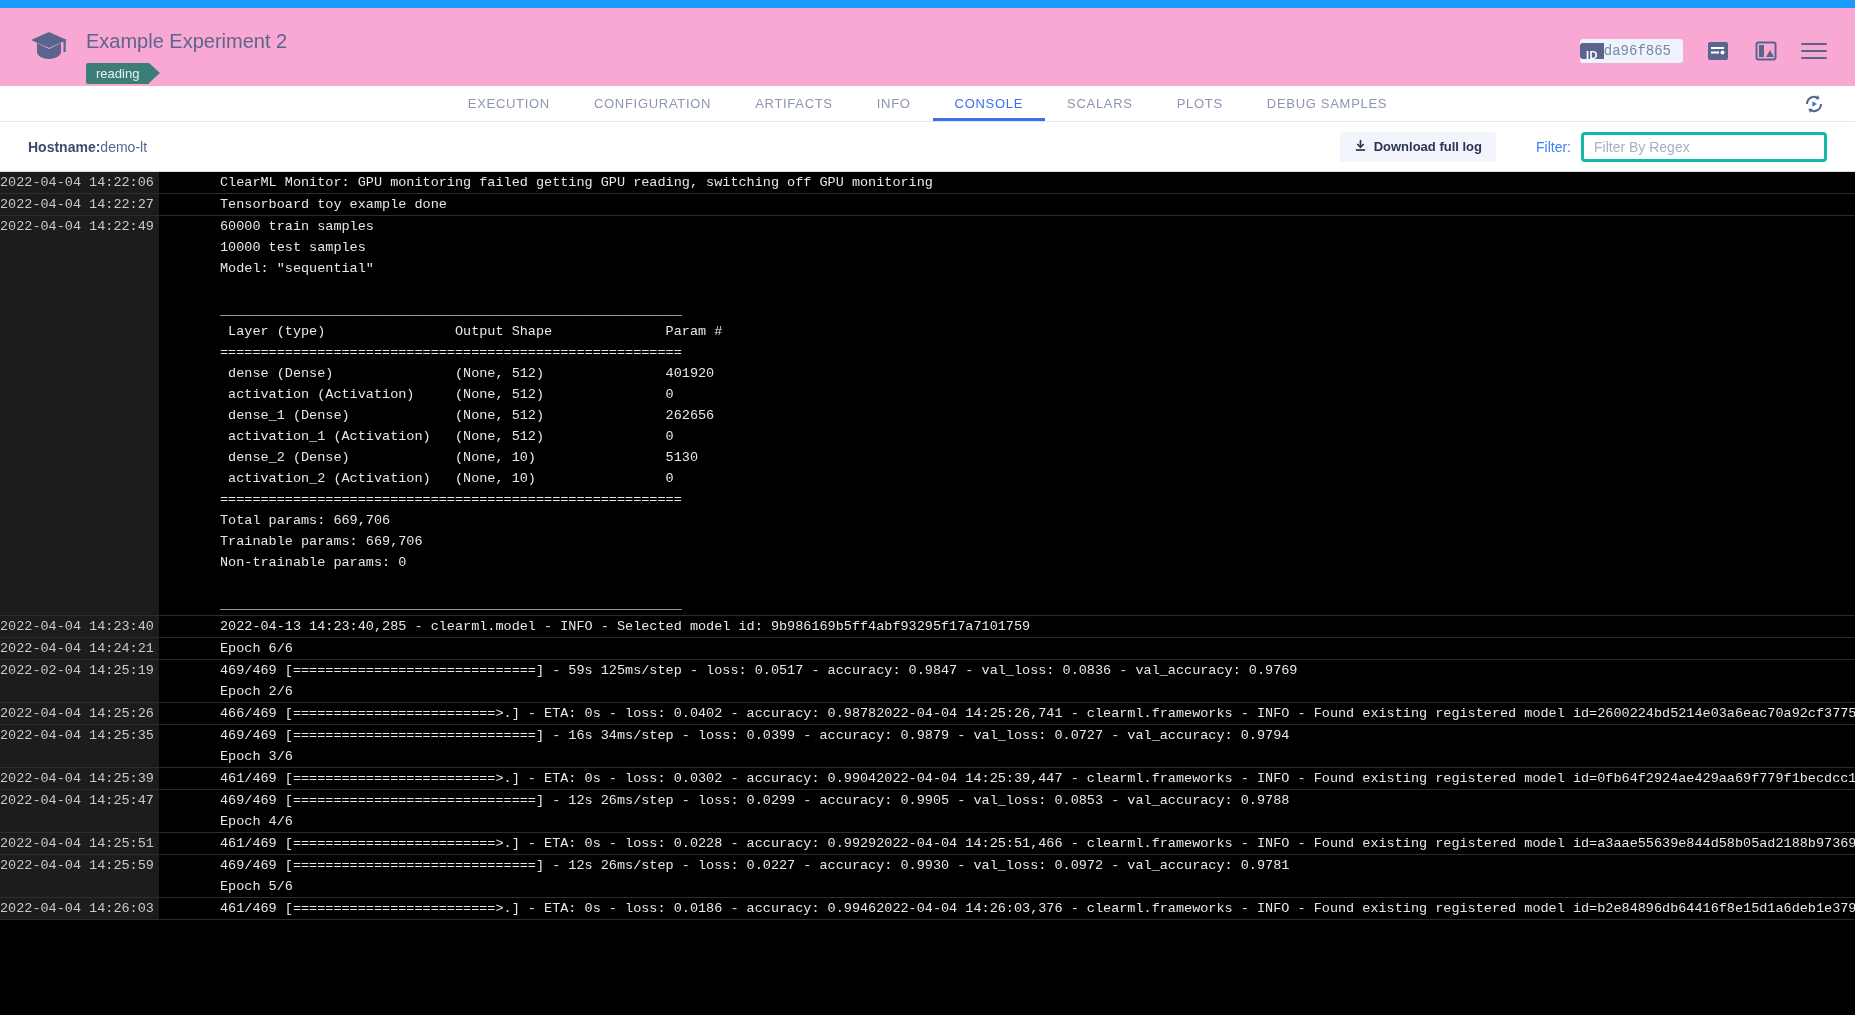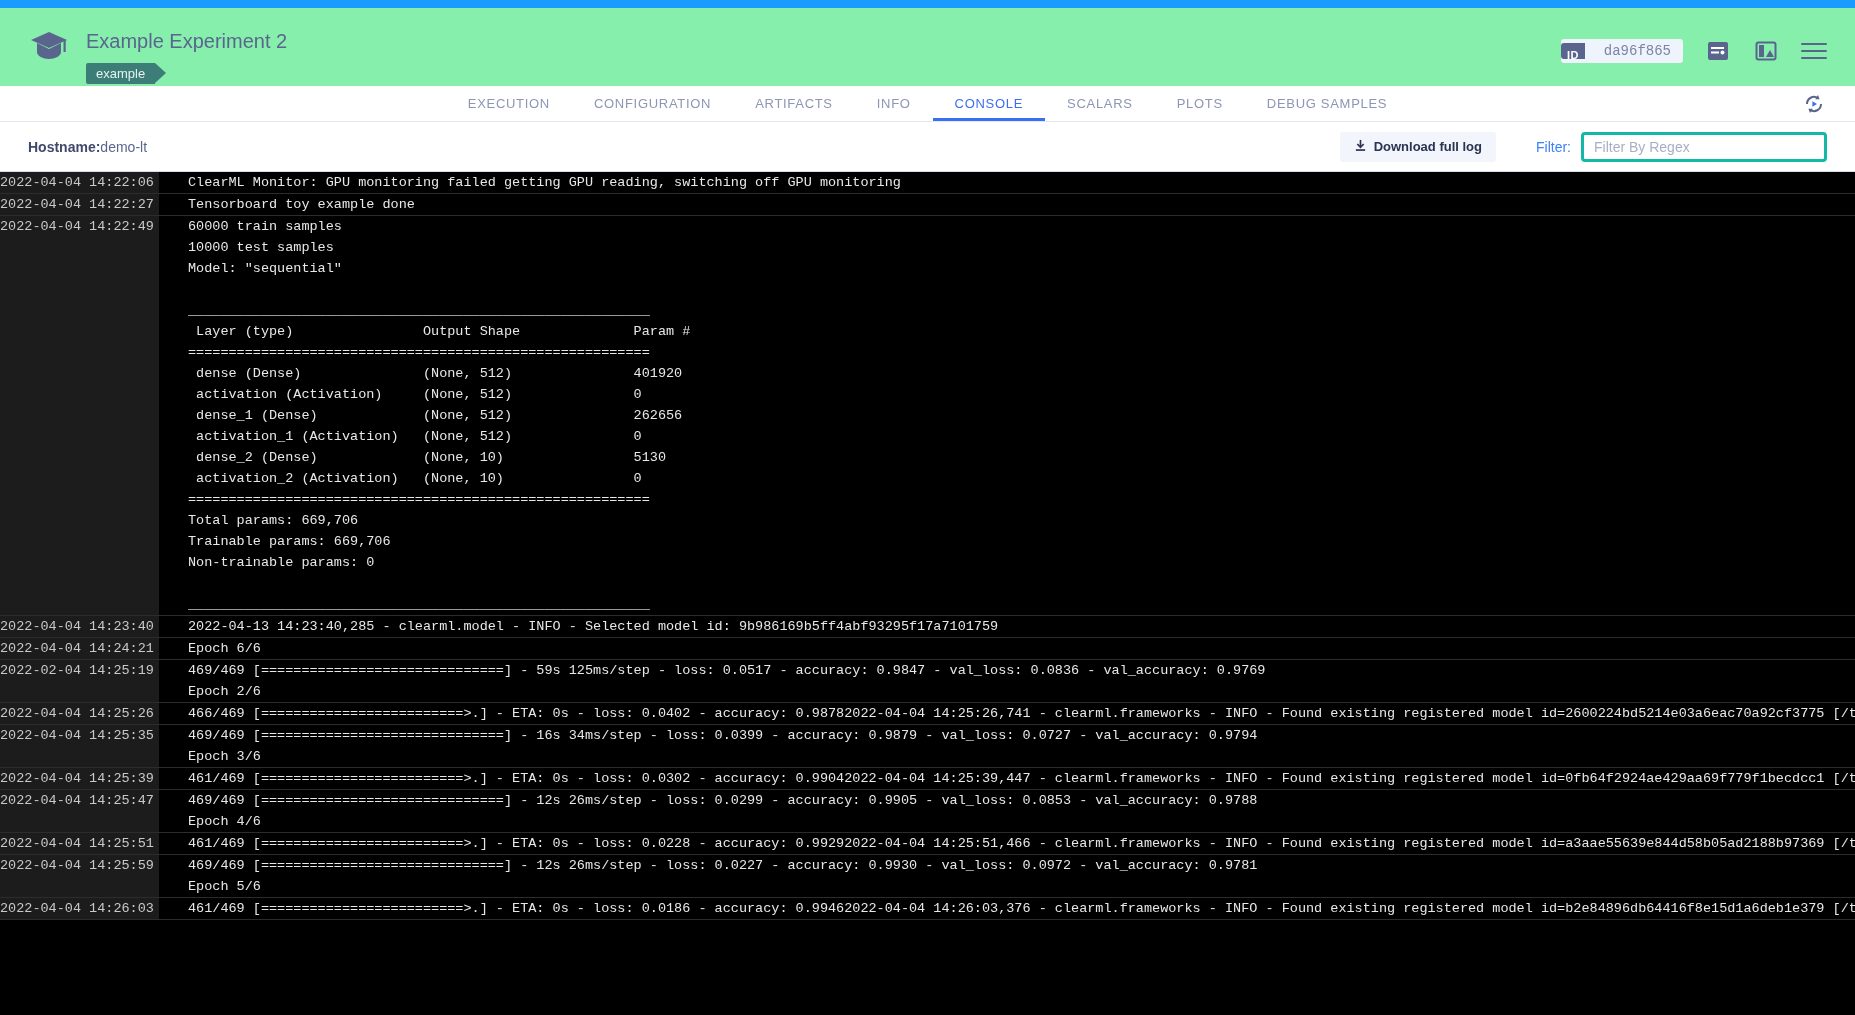--- a/index.html
+++ b/index.html
@@ -30,21 +30,21 @@
     line-height: 29px;
     padding: 0 34px;
     clip-path: polygon(0 0, 100% 0, 88% 100%, 12% 100%);
     white-space: nowrap;
   }
 
   
   .header {
     position: relative;
     height: 78px;
-    background: #86efac;
+    background: #f9a8d4;
     padding: 0 28px;
   }
   .header-left {
     position: absolute;
     left: 28px; top: 16px;
     display: flex;
     align-items: flex-start;
   }
   .cap-icon { width: 42px; height: 42px; margin-right: 16px; flex: none; }
   .title-col { padding-top: 6px; }
@@ -98,22 +98,20 @@
     letter-spacing: .4px;
     padding: 0 6px;
     height: 16px;
     line-height: 24px;
     border-radius: 3px 0 0 3px;
   }
   .id-val {
     color: #7b85a8;
     font-size: 14px;
     font-family: "Liberation Mono", monospace;
-    padding-left: 11px;
-    margin-left: 8px;
   }
   .hdr-icon { width: 26px; height: 24px; cursor: pointer; }
   .hamburger { width: 26px; cursor: pointer; }
   .hamburger span {
     display: block; height: 2px; background: #5a658e;
     margin: 5px 0; border-radius: 1px;
   }
 
   
   .tabbar {
@@ -195,20 +193,21 @@
     height: 843px;
     background: #000000;
     overflow: hidden;
     position: relative;
   }
   .log-entry {
     display: flex;
     align-items: center;
     border-bottom: 1px solid #2c2c2c;
     min-height: 21px;
+    gap: 32px;
   }
   .ts {
     flex: none;
     width: 159px;
     background: #1c1c1c;
     color: #c9c9c9;
     font-family: "Liberation Mono", monospace;
     font-size: 13.5px;
     line-height: 21px;
     text-align: right;
@@ -241,21 +240,21 @@
     <span class="cap-icon">
       <svg viewBox="0 0 42 42" width="42" height="42">
         <path d="M21 8 L39 16 L21 24 L3 16 Z" fill="#5a658e"></path>
         <path d="M9 19 L9 28 C9 32 15 35 21 35 C27 35 33 32 33 28 L33 19 L21 25 Z" fill="#5a658e"></path>
         <rect x="35.5" y="16" width="2.2" height="12" fill="#5a658e"></rect>
       </svg>
     </span>
     <div class="title-col">
       <div class="exp-title">Example Experiment 2</div>
       <div class="tag-row">
-        <span class="tag">example</span>
+        <span class="tag">reading</span>
       </div>
     </div>
   </div>
 
   <div class="header-right">
     <div class="id-chip">
       <span class="id-key">ID</span>
       <span class="id-val">da96f865</span>
     </div>
     <span class="hdr-icon">

